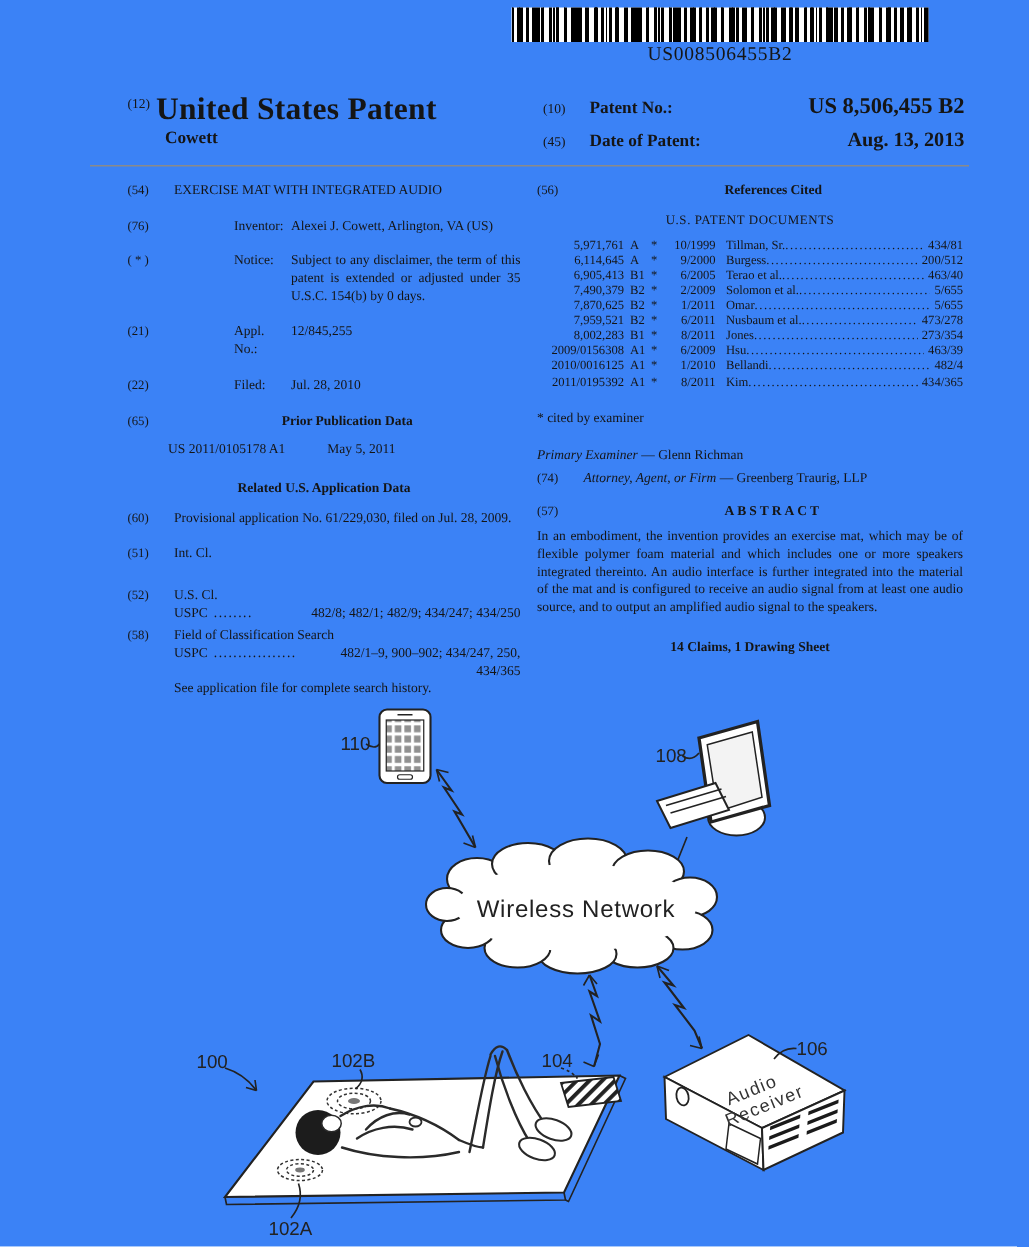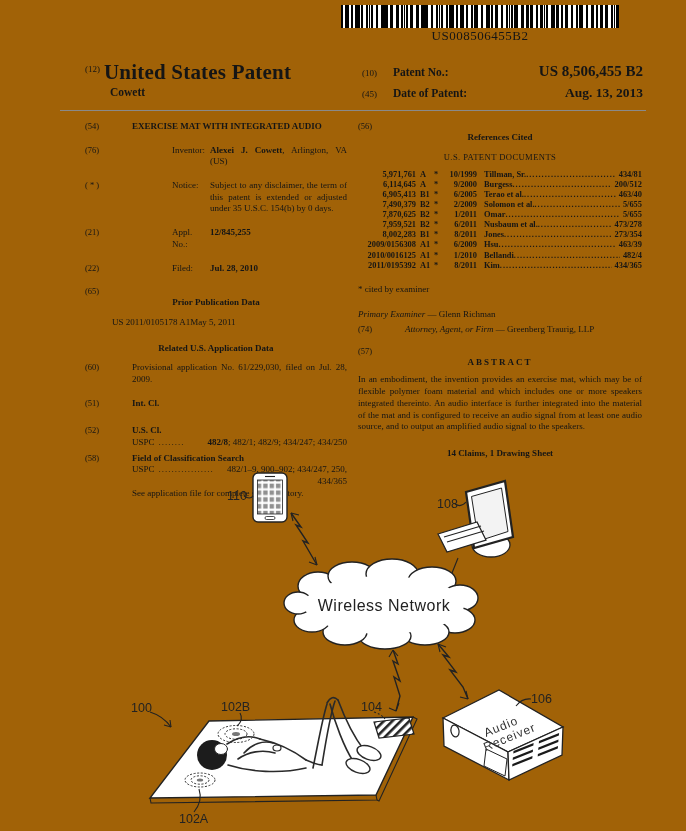--- a/index.html
+++ b/index.html
@@ -1,17 +1,17 @@
 <!DOCTYPE html>
 <html><head>
 <meta charset="utf-8">
 <style>
   html,body{margin:0;padding:0;background:#fff;}
   body{width:686px;height:831px;position:relative;font-family:"Liberation Serif","DejaVu Serif",serif;color:#151515;}
-  .sheet{position:absolute;inset:0;background:#a16207;overflow:hidden;}
+  .sheet{position:absolute;inset:0;background:#3b82f6;overflow:hidden;}
 
   
   .barcode{position:absolute;left:341px;top:5px;width:278px;height:23px;background-color:#fff;
     background-image:
       repeating-linear-gradient(90deg,#000 0 2px,rgba(0,0,0,0) 2px 5px),
       repeating-linear-gradient(90deg,#000 0 1px,rgba(0,0,0,0) 1px 7px),
       repeating-linear-gradient(90deg,rgba(0,0,0,0) 0 4px,#000 4px 6px,rgba(0,0,0,0) 6px 13px);}
   .barcode-text{position:absolute;left:341px;top:28px;width:278px;text-align:center;font-size:13px;letter-spacing:.5px;}
 
   
@@ -25,42 +25,42 @@
   .hdr-row .lbl{font-size:11.5px;font-weight:bold;}
   .hdr-row .val{margin-left:auto;font-size:15px;font-weight:bold;}
   .hdr-row .val2{margin-left:auto;font-size:13.5px;font-weight:bold;}
   .rule{position:absolute;left:60px;top:110px;width:586px;border-top:1.4px solid #8a8a8a;height:0;}
 
   
   .col{position:absolute;top:121px;font-size:9px;line-height:1.3;}
   .col-l{left:85px;width:262px;}
   .col-r{left:358px;width:284px;}
   .blk{display:flex;margin-bottom:12px;}
-  .num{flex:none;width:47px;font-size:8.5px;}
+  .num{flex:none;width:31px;font-size:8.5px;}
   .bd{flex:1;min-width:0;}
-  .b{font-weight:bold;}
+  .b{font-weight:normal;}
   .i{font-style:italic;}
   .bi{font-weight:bold;font-style:italic;}
   .lblrow{display:flex;}
   .lblcol{flex:none;width:38px;margin-left:40px;}
   .txtcol{flex:1;text-align:justify;}
-  .hrow{display:flex;margin-bottom:8px;flex-direction:column;}
+  .hrow{display:flex;margin-bottom:8px;}
   .hrow .ht{flex:1;text-align:center;font-weight:bold;}
-  .publine{display:flex;margin:0 0 14px 27px;}
+  .publine{display:flex;gap:28px;margin:0 0 14px 27px;}
   .ctrhead{text-align:center;font-weight:bold;margin-bottom:8px;}
   .clsline{display:flex;}
   .clscode{width:106px;flex:none;}
   .uspcline{display:flex;}
   .uspcline .dots{flex:none;margin:0 4px;letter-spacing:1px;}
   .uspcline .uval{flex:1;text-align:right;white-space:nowrap;}
   .rightline{text-align:right;}
 
   
   .subhead{text-align:center;font-size:8.6px;margin:2px 0 7px 0;letter-spacing:.4px;}
-  .refrow{display:flex;font-size:8.4px;line-height:1.2;padding-left:6px;align-items:center;font-weight:bold;}
+  .refrow{display:flex;font-size:8.4px;line-height:1.2;padding-left:6px;align-items:center;}
   .rno{width:52px;text-align:right;flex:none;}
   .rkind{width:14px;padding-left:4px;flex:none;}
   .rstar{width:7px;flex:none;}
   .rdate{width:36px;text-align:right;padding-right:5px;flex:none;}
   .rname{white-space:nowrap;padding-left:2px;flex:none;}
   .rlead{flex:1;overflow:hidden;white-space:nowrap;min-width:6px;}
   .rlead::after{content:" ..............................................................";letter-spacing:1px;}
   .rcls{text-align:right;white-space:nowrap;flex:none;padding-left:3px;}
   .citednote{margin:13px 0 14px 0;}
   .exline{margin-bottom:3px;}

